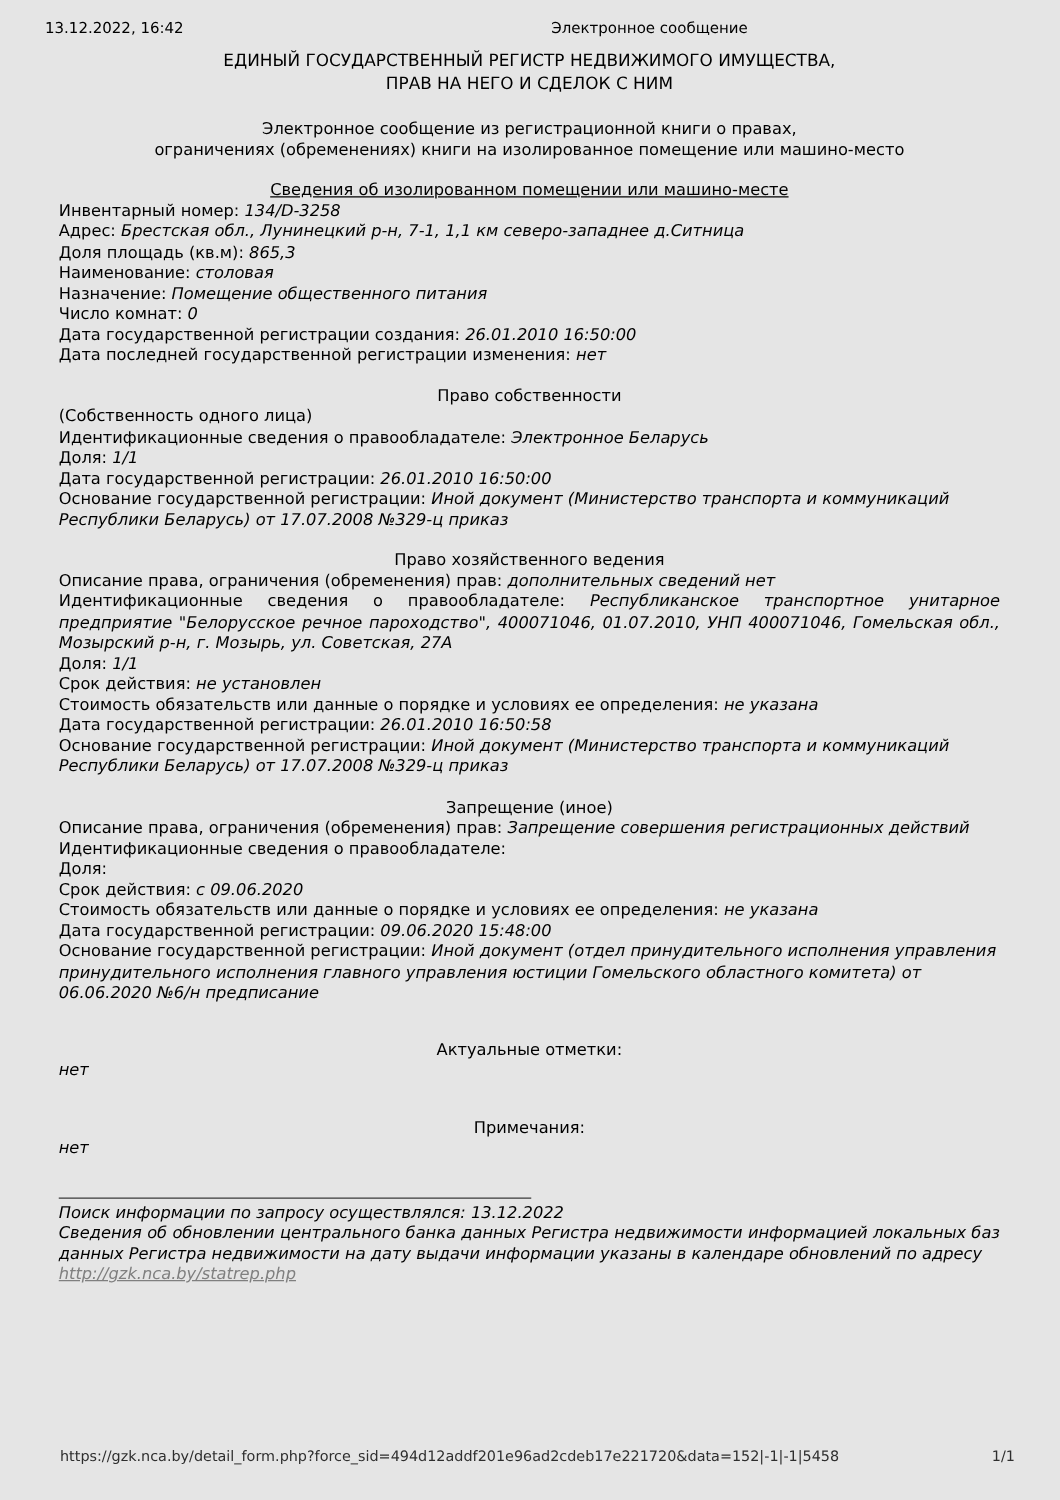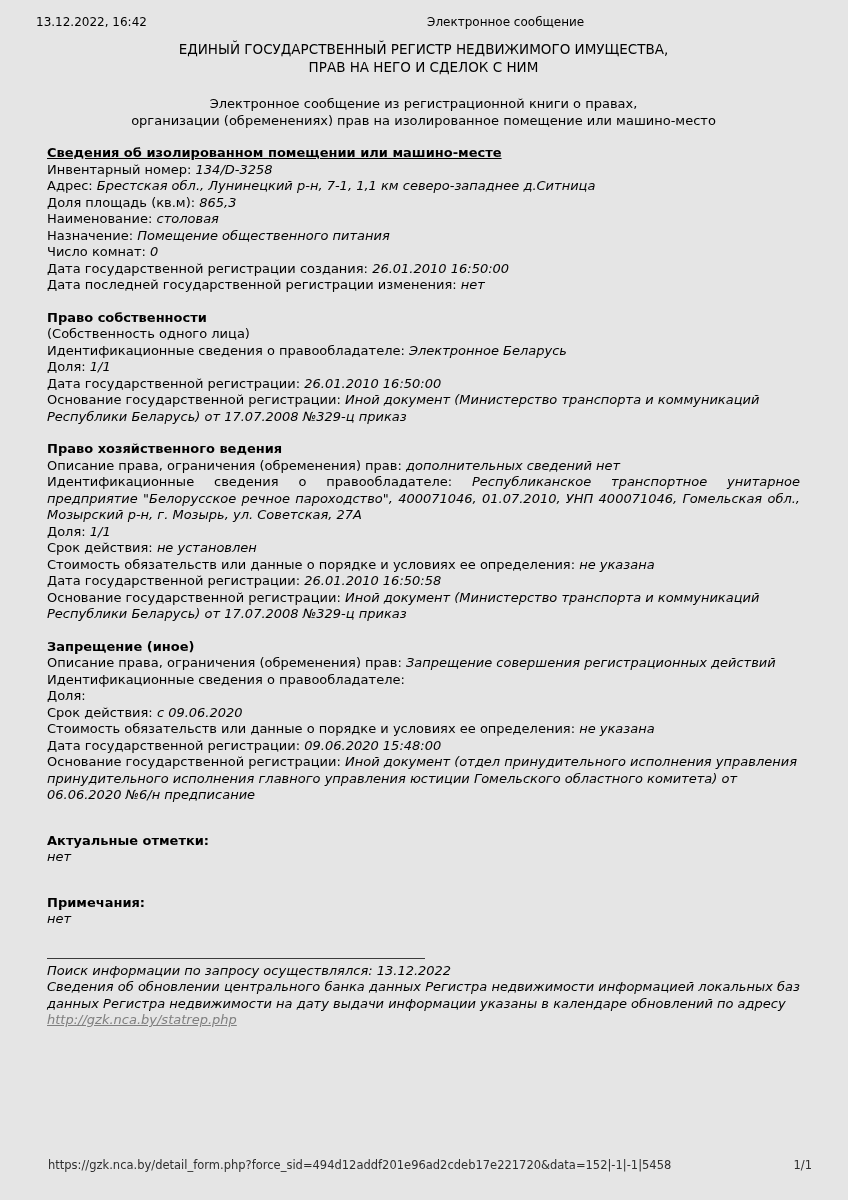--- a/index.html
+++ b/index.html
@@ -19,21 +19,21 @@
   .print-header {
     position: absolute;
     top: 15px;
     left: 0;
     right: 0;
     height: 16px;
     font-size: 12px;
     line-height: 14px;
   }
   .ph-datetime { position: absolute; left: 36px; top: 0; }
-  .ph-title    { position: absolute; left: 427px; top: 0; }
+  .ph-title    { position: absolute; left: 441px; top: 0; }
   .content {
     position: absolute;
     top: 40px;
     left: 47px;
     width: 753px;
     font-size: 13px;
     line-height: 16.5px;
   }
   .doc-title {
     text-align: center;
@@ -42,21 +42,21 @@
   }
   .doc-subtitle {
     margin-top: 19px;
     text-align: center;
     font-size: 13px;
     line-height: 17px;
   }
   .sections { margin-top: 16px; }
   .section { margin-top: 16px; }
   .section.big-gap { margin-top: 29px; }
-  .sec-heading { font-weight: bold; }
+  .sec-heading { font-weight: normal; text-align: center; }
   .sec-heading.underlined { text-decoration: underline; }
   .row.justify { text-align: justify; }
   .val { font-style: italic; }
   .footnote { margin-top: 30px; }
   .rule {
     width: 378px;
     height: 0;
     border-bottom: 1px solid #3a3a3a;
     margin-bottom: 4px;
   }
@@ -90,21 +90,21 @@
 
   <div class="content">
 
     <div class="doc-title">
       <div>ЕДИНЫЙ ГОСУДАРСТВЕННЫЙ РЕГИСТР НЕДВИЖИМОГО ИМУЩЕСТВА,</div>
       <div>ПРАВ НА НЕГО И СДЕЛОК С НИМ</div>
     </div>
 
     <div class="doc-subtitle">
       <div>Электронное сообщение из регистрационной книги о правах,</div>
-      <div>организации (обременениях) прав на изолированное помещение или машино-место</div>
+      <div>ограничениях (обременениях) книги на изолированное помещение или машино-место</div>
     </div>
 
     <div class="sections">
         <div class="section">
           <div class="sec-heading underlined">Сведения об изолированном помещении или машино-месте</div>
           <div class="row"><span class="lab">Инвентарный номер:</span> <span class="val">134/D-3258</span></div>
           <div class="row"><span class="lab">Адрес:</span> <span class="val">Брестская обл., Лунинецкий р-н, 7-1, 1,1 км северо-западнее д.Ситница</span></div>
           <div class="row"><span class="lab">Доля площадь (кв.м):</span> <span class="val">865,3</span></div>
           <div class="row"><span class="lab">Наименование:</span> <span class="val">столовая</span></div>
           <div class="row"><span class="lab">Назначение:</span> <span class="val">Помещение общественного питания</span></div>

